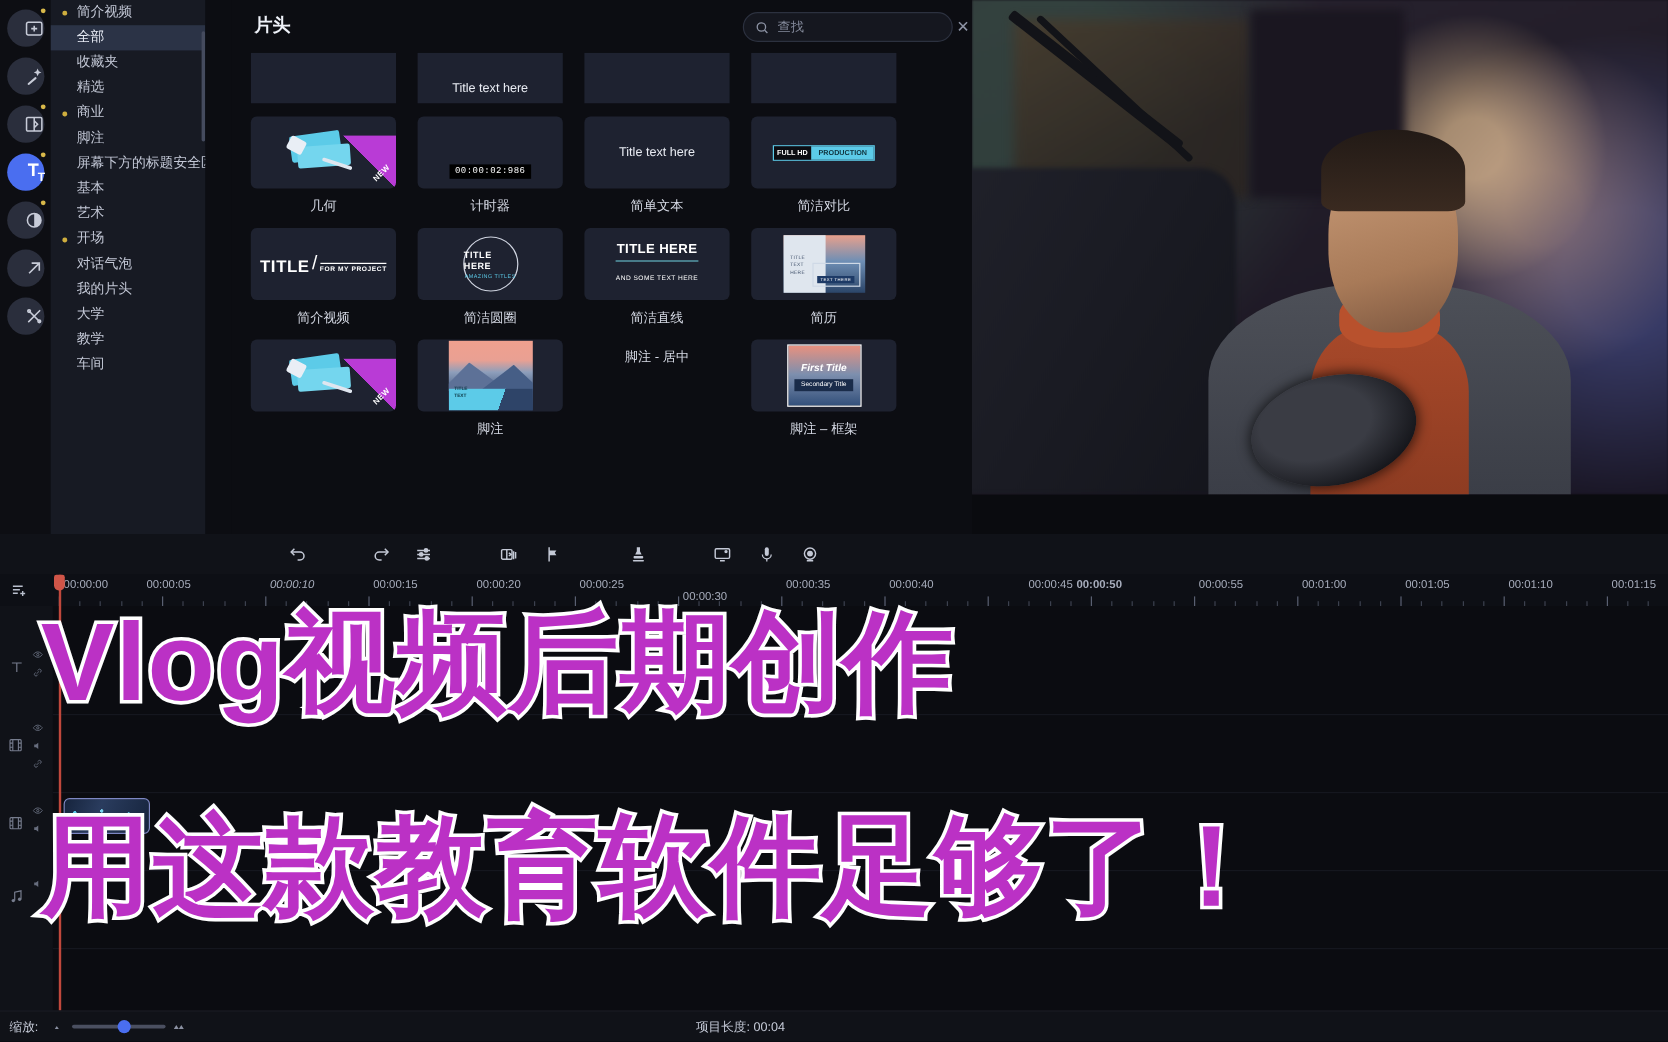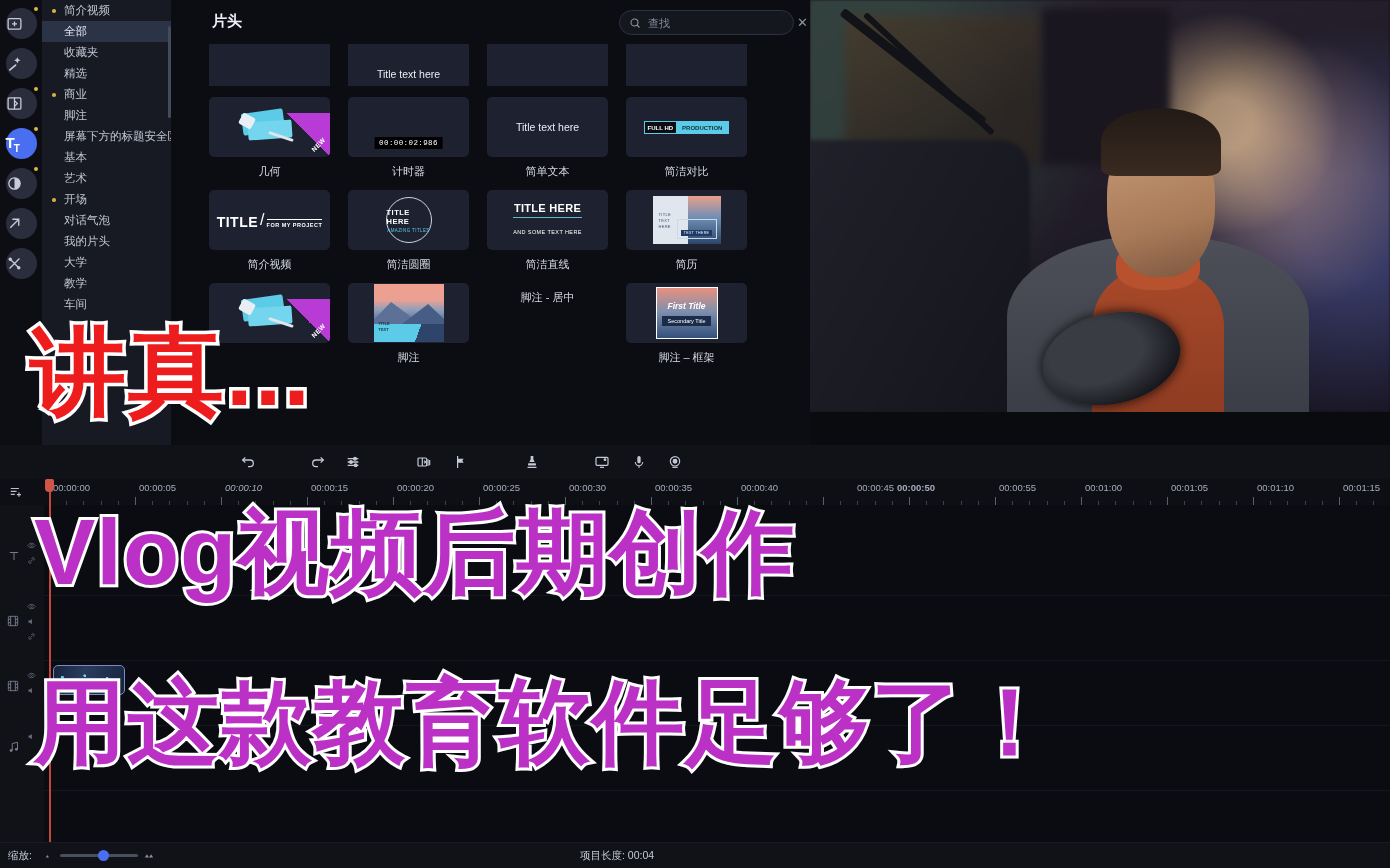--- a/index.html
+++ b/index.html
@@ -13,21 +13,21 @@
 
   
   .tool-rail {
     position: absolute; left: 0; top: 0; width: 42px; height: 445px;
     background: #0d0e13; display: flex; flex-direction: column;
     align-items: center; padding-top: 8px; gap: 9px; z-index: 6;
   }
   .tool-btn {
     position: relative; width: 31px; height: 31px; border-radius: 50%;
     background: #2a2e3c; display: flex; align-items: center;
-    justify-content: flex-start; color: #c8ccd8; cursor: pointer;
+    justify-content: flex-end; color: #c8ccd8; cursor: pointer;
   }
   .tool-btn.active { background: #4a6ef0; color: #fff; }
   .tool-btn .dot {
     position: absolute; top: -1px; right: -1px; width: 4px; height: 4px;
     border-radius: 50%; background: #d8b84a;
   }
   .tool-btn svg { width: 17px; height: 17px; }
   .tool-btn .tt { font-size: 15px; font-weight: 700; letter-spacing: -1px; }
 
   
@@ -693,21 +693,21 @@
     <svg class="ruler-add" viewBox="0 0 24 24" fill="none" stroke="currentColor" stroke-width="2">
       <path d="M3 6h14M3 11h10M3 16h7M17 13v7M13.5 16.5h7"></path>
     </svg>
     <div id="ruler-ticks">
         <div class="tick-label" style="left: 53px;">00:00:00</div>
         <div class="tick major" style="left: 49px;"></div>
         <div class="tick minor" style="left: 66.2px;"></div>
         <div class="tick minor" style="left: 83.4px;"></div>
         <div class="tick minor" style="left: 100.6px;"></div>
         <div class="tick minor" style="left: 117.8px;"></div>
-        <div class="tick-label" style="left: 139px;">00:00:05</div>
+        <div class="tick-label" style="left: 122px;">00:00:05</div>
         <div class="tick major" style="left: 135px;"></div>
         <div class="tick minor" style="left: 152.2px;"></div>
         <div class="tick minor" style="left: 169.4px;"></div>
         <div class="tick minor" style="left: 186.6px;"></div>
         <div class="tick minor" style="left: 203.8px;"></div>
         <div class="tick-label" style="left: 225px; font-style: italic;">00:00:10</div>
         <div class="tick major" style="left: 221px;"></div>
         <div class="tick minor" style="left: 238.2px;"></div>
         <div class="tick minor" style="left: 255.4px;"></div>
         <div class="tick minor" style="left: 272.6px;"></div>
@@ -723,21 +723,21 @@
         <div class="tick minor" style="left: 410.2px;"></div>
         <div class="tick minor" style="left: 427.4px;"></div>
         <div class="tick minor" style="left: 444.6px;"></div>
         <div class="tick minor" style="left: 461.8px;"></div>
         <div class="tick-label" style="left: 483px;">00:00:25</div>
         <div class="tick major" style="left: 479px;"></div>
         <div class="tick minor" style="left: 496.2px;"></div>
         <div class="tick minor" style="left: 513.4px;"></div>
         <div class="tick minor" style="left: 530.6px;"></div>
         <div class="tick minor" style="left: 547.8px;"></div>
-        <div class="tick-label" style="left: 569px;">00:00:30</div>
+        <div class="tick-label" style="left: 569px; margin-top: 10px;">00:00:30</div>
         <div class="tick major" style="left: 565px;"></div>
         <div class="tick minor" style="left: 582.2px;"></div>
         <div class="tick minor" style="left: 599.4px;"></div>
         <div class="tick minor" style="left: 616.6px;"></div>
         <div class="tick minor" style="left: 633.8px;"></div>
         <div class="tick-label" style="left: 655px;">00:00:35</div>
         <div class="tick major" style="left: 651px;"></div>
         <div class="tick minor" style="left: 668.2px;"></div>
         <div class="tick minor" style="left: 685.4px;"></div>
         <div class="tick minor" style="left: 702.6px;"></div>
@@ -894,17 +894,16 @@
         <div class="zoom-knob"></div>
       </div>
       <svg class="mini" viewBox="0 0 24 14" fill="currentColor">
         <path d="M2 12l5-8 5 8zM12 12l5-8 5 8z"></path>
       </svg>
     </div>
     <span class="proj-len"><span>项目长度:</span>
       <span>00:04</span></span>
   </div>
 
-  <div class="ov ov-red">讲真...</div>
   <div class="ov ov-mag1">Vlog视频后期创作</div>
   <div class="ov ov-mag2">用这款教育软件足够了！</div>
 
 </div>
 
 </body></html>

